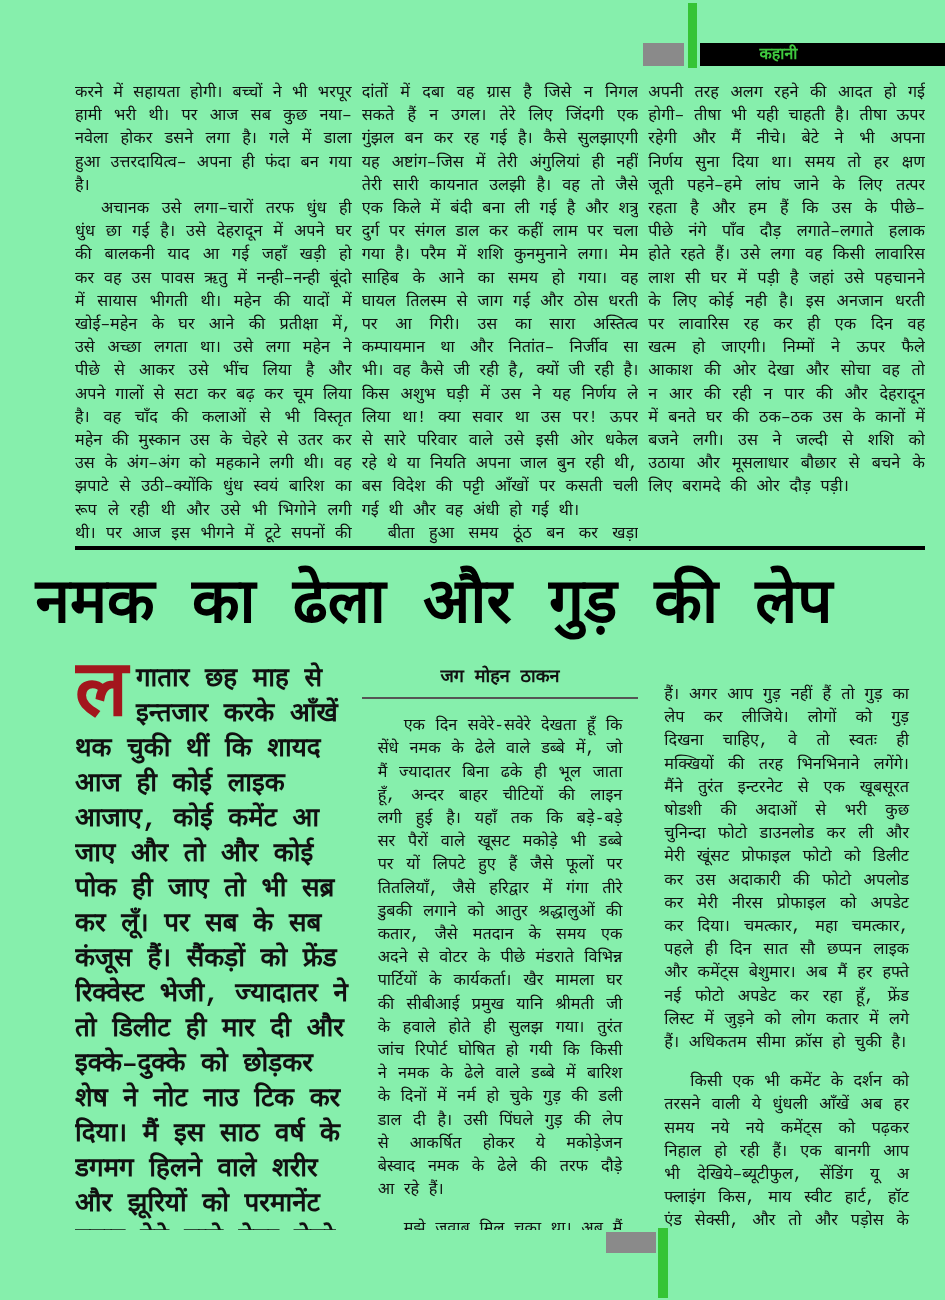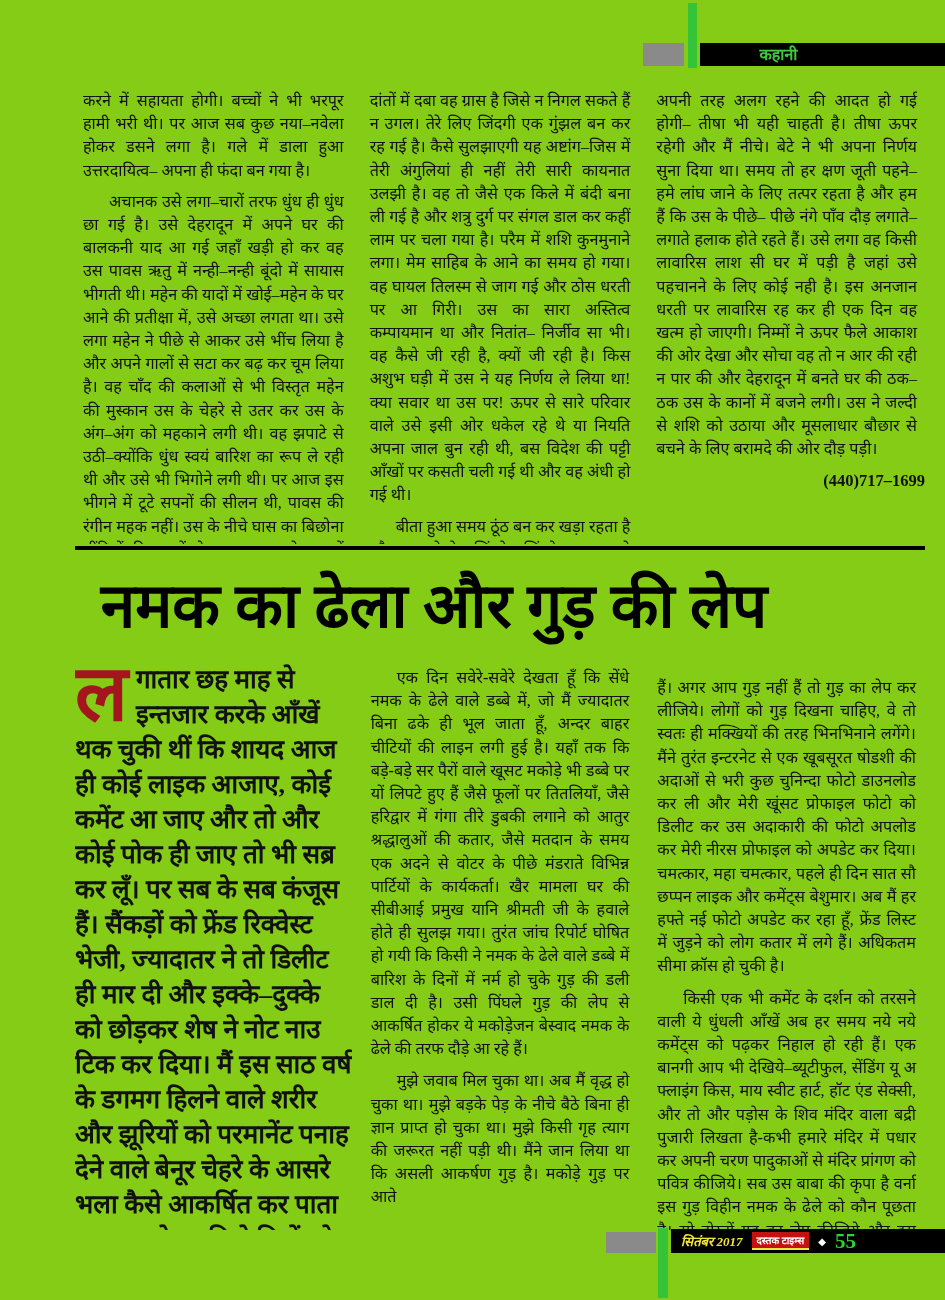--- a/index.html
+++ b/index.html
@@ -1,44 +1,44 @@
 <!DOCTYPE html>
 <html><head>
 <meta charset="utf-8">
 <style>
   html,body{margin:0;padding:0;background:#e8e8e8;}
-  .page{position:relative;width:945px;height:1300px;background:#84cc16;overflow:hidden;
-        font-family:Liberation Serif, serif;color:#111;}
+  .page{position:relative;width:945px;height:1300px;background:#86efac;overflow:hidden;
+        font-family:Liberation Mono, monospace;color:#111;}
   
   .hdr-gray{position:absolute;left:643px;top:43px;width:41px;height:23px;background:#8a8a8a;}
   .hdr-greenbar{position:absolute;left:688px;top:3px;width:9px;height:65px;background:#35c435;}
   .hdr-black{position:absolute;left:700px;top:43px;width:245px;height:23px;background:#000;
              display:flex;align-items:center;justify-content:center;padding-right:88px;box-sizing:border-box;}
   .hdr-black span{color:#3fc93f;font-size:16px;font-weight:bold;line-height:1;}
   
   .topcols{position:absolute;left:75px;top:82px;width:850px;height:462px;display:flex;gap:10px;overflow:hidden;}
   .topcols .col{flex:1;font-size:16.2px;line-height:23.2px;text-align:justify;overflow:hidden;}
-  .topcols p{margin:8px;}
+  .topcols p{margin:0;}
   .topcols p.indent{text-indent:26px;}
   .author-block{margin-top:2px;text-align:right;font-weight:bold;font-size:16.5px;line-height:24px;}
   .author-block div{white-space:nowrap;}
   
   .sep-rule{position:absolute;left:75px;top:546px;width:850px;height:4px;background:#000;}
   .headline{position:absolute;left:0;top:560px;width:868px;text-align:center;
             font-size:62px;font-weight:bold;line-height:92px;white-space:nowrap;color:#000;}
   
   .botcols{position:absolute;left:75px;top:658px;width:850px;height:572px;display:flex;gap:10px;overflow:hidden;}
   .botcols .col{flex:1;overflow:hidden;}
   .lead-col{font-size:26px;line-height:35px;font-weight:bold;text-align:left;padding-top:4px;}
   .dropcap{float:left;font-size:78px;line-height:56px;font-weight:bold;color:#a3161d;
            margin:4px 8px 0 0;}
   .byline-wrap{text-align:center;border-bottom:2px solid #555;padding:8px 0 7px 0;margin-bottom:8px;}
   .byline-wrap span{font-weight:bold;font-size:18px;}
   .bodycol{font-size:16.2px;line-height:23.2px;text-align:justify;}
-  .bodycol p{margin:9px;}
+  .bodycol p{margin:16px;}
   .bodycol p.indent{text-indent:26px;}
   .rightcol{padding-top:10px;}
   
   .ftr-gray{position:absolute;left:606px;top:1232px;width:50px;height:21px;background:#8a8a8a;}
   .ftr-greenbar{position:absolute;left:658px;top:1228px;width:10px;height:70px;background:#35c435;}
   .ftr-black{position:absolute;left:671px;top:1229px;width:274px;height:24px;background:#000;
              display:flex;align-items:center;gap:9px;padding-left:10px;box-sizing:border-box;}
   .ftr-issue{color:#f2e73e;font-size:13px;font-weight:bold;font-style:italic;white-space:nowrap;}
   .ftr-logo{background:#c41111;color:#fff;font-size:10px;font-weight:bold;padding:1px 5px;
             border-bottom:2px solid #f2e73e;white-space:nowrap;}
@@ -61,47 +61,43 @@
       <p>करने में सहायता होगी। बच्चों ने भी भरपूर हामी भरी थी। पर आज सब कुछ नया–नवेला होकर डसने लगा है। गले में डाला हुआ उत्तरदायित्व– अपना ही फंदा बन गया है।</p>
       <p class="indent">अचानक उसे लगा–चारों तरफ धुंध ही धुंध छा गई है। उसे देहरादून में अपने घर की बालकनी याद आ गई जहाँ खड़ी हो कर वह उस पावस ऋतु में नन्ही–नन्ही बूंदो में सायास भीगती थी। महेन की यादों में खोई–महेन के घर आने की प्रतीक्षा में, उसे अच्छा लगता था। उसे लगा महेन ने पीछे से आकर उसे भींच लिया है और अपने गालों से सटा कर बढ़ कर चूम लिया है। वह चाँद की कलाओं से भी विस्तृत महेन की मुस्कान उस के चेहरे से उतर कर उस के अंग–अंग को महकाने लगी थी। वह झपाटे से उठी–क्योंकि धुंध स्वयं बारिश का रूप ले रही थी और उसे भी भिगोने लगी थी। पर आज इस भीगने में टूटे सपनों की सीलन थी, पावस की रंगीन महक नहीं। उस के नीचे घास का बिछोना चींटियों की तरह रेंगने लगा। वह अपने आप में बिसूरती है। क्यों वह रोज इन ऋतुओं के तिलिस्म तले रिसने के लिए चली आती है। निम्मो तू तो जानती है कि तू वराह–मिहिर के</p>
     </div>
     <div class="col">
       <p>दांतों में दबा वह ग्रास है जिसे न निगल सकते हैं न उगल। तेरे लिए जिंदगी एक गुंझल बन कर रह गई है। कैसे सुलझाएगी यह अष्टांग–जिस में तेरी अंगुलियां ही नहीं तेरी सारी कायनात उलझी है। वह तो जैसे एक किले में बंदी बना ली गई है और शत्रु दुर्ग पर संगल डाल कर कहीं लाम पर चला गया है। परैम में शशि कुनमुनाने लगा। मेम साहिब के आने का समय हो गया। वह घायल तिलस्म से जाग गई और ठोस धरती पर आ गिरी। उस का सारा अस्तित्व कम्पायमान था और नितांत– निर्जीव सा भी। वह कैसे जी रही है, क्यों जी रही है। किस अशुभ घड़ी में उस ने यह निर्णय ले लिया था! क्या सवार था उस पर! ऊपर से सारे परिवार वाले उसे इसी ओर धकेल रहे थे या नियति अपना जाल बुन रही थी, बस विदेश की पट्टी आँखों पर कसती चली गई थी और वह अंधी हो गई थी।</p>
       <p class="indent">बीता हुआ समय ठूंठ बन कर खड़ा रहता है और हम उसे रोज झिंझोड़–झिंझोड़ कर उस से खट्टी – मीठी खुरमानियां लपकते रहते हैं। चाहे पेड़ ठूंठ बन चुका हो। वह घर भी तो मेरा ही है न! उस ने कहा था। हाँ माँ ! पर आप जानती हैं हम इतने वर्ष अलग रहें हैं और आप को भी तो</p>
     </div>
     <div class="col">
       <p>अपनी तरह अलग रहने की आदत हो गई होगी– तीषा भी यही चाहती है। तीषा ऊपर रहेगी और मैं नीचे। बेटे ने भी अपना निर्णय सुना दिया था। समय तो हर क्षण जूती पहने–हमे लांघ जाने के लिए तत्पर रहता है और हम हैं कि उस के पीछे– पीछे नंगे पाँव दौड़ लगाते–लगाते हलाक होते रहते हैं। उसे लगा वह किसी लावारिस लाश सी घर में पड़ी है जहां उसे पहचानने के लिए कोई नही है। इस अनजान धरती पर लावारिस रह कर ही एक दिन वह खत्म हो जाएगी। निम्मों ने ऊपर फैले आकाश की ओर देखा और सोचा वह तो न आर की रही न पार की और देहरादून में बनते घर की ठक–ठक उस के कानों में बजने लगी। उस ने जल्दी से शशि को उठाया और मूसलाधार बौछार से बचने के लिए बरामदे की ओर दौड़ पड़ी।</p>
       <div class="author-block">
-        <div>(440)717–1699</div>
 
       </div>
 
     </div>
   </div>
 
   <div class="sep-rule"></div>
 
   <div class="headline">नमक का ढेला और गुड़ की लेप</div>
 
   <div class="botcols">
     <div class="col lead-col">
       <span class="dropcap">ल</span><span>गातार छह माह से इन्तजार करके आँखें थक चुकी थीं कि शायद आज ही कोई लाइक आजाए, कोई कमेंट आ जाए और तो और कोई पोक ही जाए तो भी सब्र कर लूँ। पर सब के सब कंजूस हैं। सैंकड़ों को फ्रेंड रिक्वेस्ट भेजी, ज्यादातर ने तो डिलीट ही मार दी और इक्के–दुक्के को छोड़कर शेष ने नोट नाउ टिक कर दिया। मैं इस साठ वर्ष के डगमग हिलने वाले शरीर और झूरियों को परमानेंट पनाह देने वाले बेनूर चेहरे के आसरे भला कैसे आकर्षित कर पाता अनजान फेसबुकिये मित्रों को।</span>
     </div>
     <div class="col bodycol">
+      <div class="byline-wrap">
+        <span>जग मोहन ठाकन</span>
+      </div>
       <p class="indent">एक दिन सवेरे-सवेरे देखता हूँ कि सेंधे नमक के ढेले वाले डब्बे में, जो मैं ज्यादातर बिना ढके ही भूल जाता हूँ, अन्दर बाहर चीटियों की लाइन लगी हुई है। यहाँ तक कि बड़े-बड़े सर पैरों वाले खूसट मकोड़े भी डब्बे पर यों लिपटे हुए हैं जैसे फूलों पर तितलियाँ, जैसे हरिद्वार में गंगा तीरे डुबकी लगाने को आतुर श्रद्धालुओं की कतार, जैसे मतदान के समय एक अदने से वोटर के पीछे मंडराते विभिन्न पार्टियों के कार्यकर्ता। खैर मामला घर की सीबीआई प्रमुख यानि श्रीमती जी के हवाले होते ही सुलझ गया। तुरंत जांच रिपोर्ट घोषित हो गयी कि किसी ने नमक के ढेले वाले डब्बे में बारिश के दिनों में नर्म हो चुके गुड़ की डली डाल दी है। उसी पिंघले गुड़ की लेप से आकर्षित होकर ये मकोड़ेजन बेस्वाद नमक के ढेले की तरफ दौड़े आ रहे हैं।</p>
       <p class="indent">मुझे जवाब मिल चुका था। अब मैं वृद्ध हो चुका था। मुझे बड़के पेड़ के नीचे बैठे बिना ही ज्ञान प्राप्त हो चुका था। मुझे किसी गृह त्याग की जरूरत नहीं पड़ी थी। मैंने जान लिया था कि असली आकर्षण गुड़ है। मकोड़े गुड़ पर आते</p>
     </div>
     <div class="col bodycol rightcol">
       <p>हैं। अगर आप गुड़ नहीं हैं तो गुड़ का लेप कर लीजिये। लोगों को गुड़ दिखना चाहिए, वे तो स्वतः ही मक्खियों की तरह भिनभिनाने लगेंगे। मैंने तुरंत इन्टरनेट से एक खूबसूरत षोडशी की अदाओं से भरी कुछ चुनिन्दा फोटो डाउनलोड कर ली और मेरी खूंसट प्रोफाइल फोटो को डिलीट कर उस अदाकारी की फोटो अपलोड कर मेरी नीरस प्रोफाइल को अपडेट कर दिया। चमत्कार, महा चमत्कार, पहले ही दिन सात सौ छप्पन लाइक और कमेंट्स बेशुमार। अब मैं हर हफ्ते नई फोटो अपडेट कर रहा हूँ, फ्रेंड लिस्ट में जुड़ने को लोग कतार में लगे हैं। अधिकतम सीमा क्रॉस हो चुकी है।</p>
       <p class="indent"><span>किसी एक भी कमेंट के दर्शन को तरसने वाली ये धुंधली आँखें अब हर समय नये नये कमेंट्स को पढ़कर निहाल हो रही हैं। एक बानगी आप भी  देखिये–ब्यूटीफुल, सेंडिंग यू अ फ्लाइंग किस, माय स्वीट हार्ट, हॉट एंड सेक्सी, और तो और पड़ोस के शिव मंदिर वाला बद्री पुजारी लिखता है-कभी हमारे मंदिर में पधार कर अपनी चरण पादुकाओं से मंदिर प्रांगण को पवित्र कीजिये। सब उस बाबा की कृपा है वर्ना इस गुड़ विहीन नमक के ढेले को कौन पूछता है। सो दोस्तों गुड़ का लेप कीजिये और इस वर्चुअल फेस बुक पर अपना फेस बुक कीजिये और इस मायावी संसार का आनंद लीजिये।</span></p>
     </div>
   </div>
 
   <div class="ftr-gray"></div>
   <div class="ftr-greenbar"></div>
-  <div class="ftr-black">
-    <span class="ftr-issue">सितंबर 2017</span>
-    <span class="ftr-logo">दस्तक टाइम्स</span>
-    <span class="ftr-dot">◆</span>
-    <span class="ftr-page">55</span>
-  </div>
 
 </div>
 
 </body></html>

